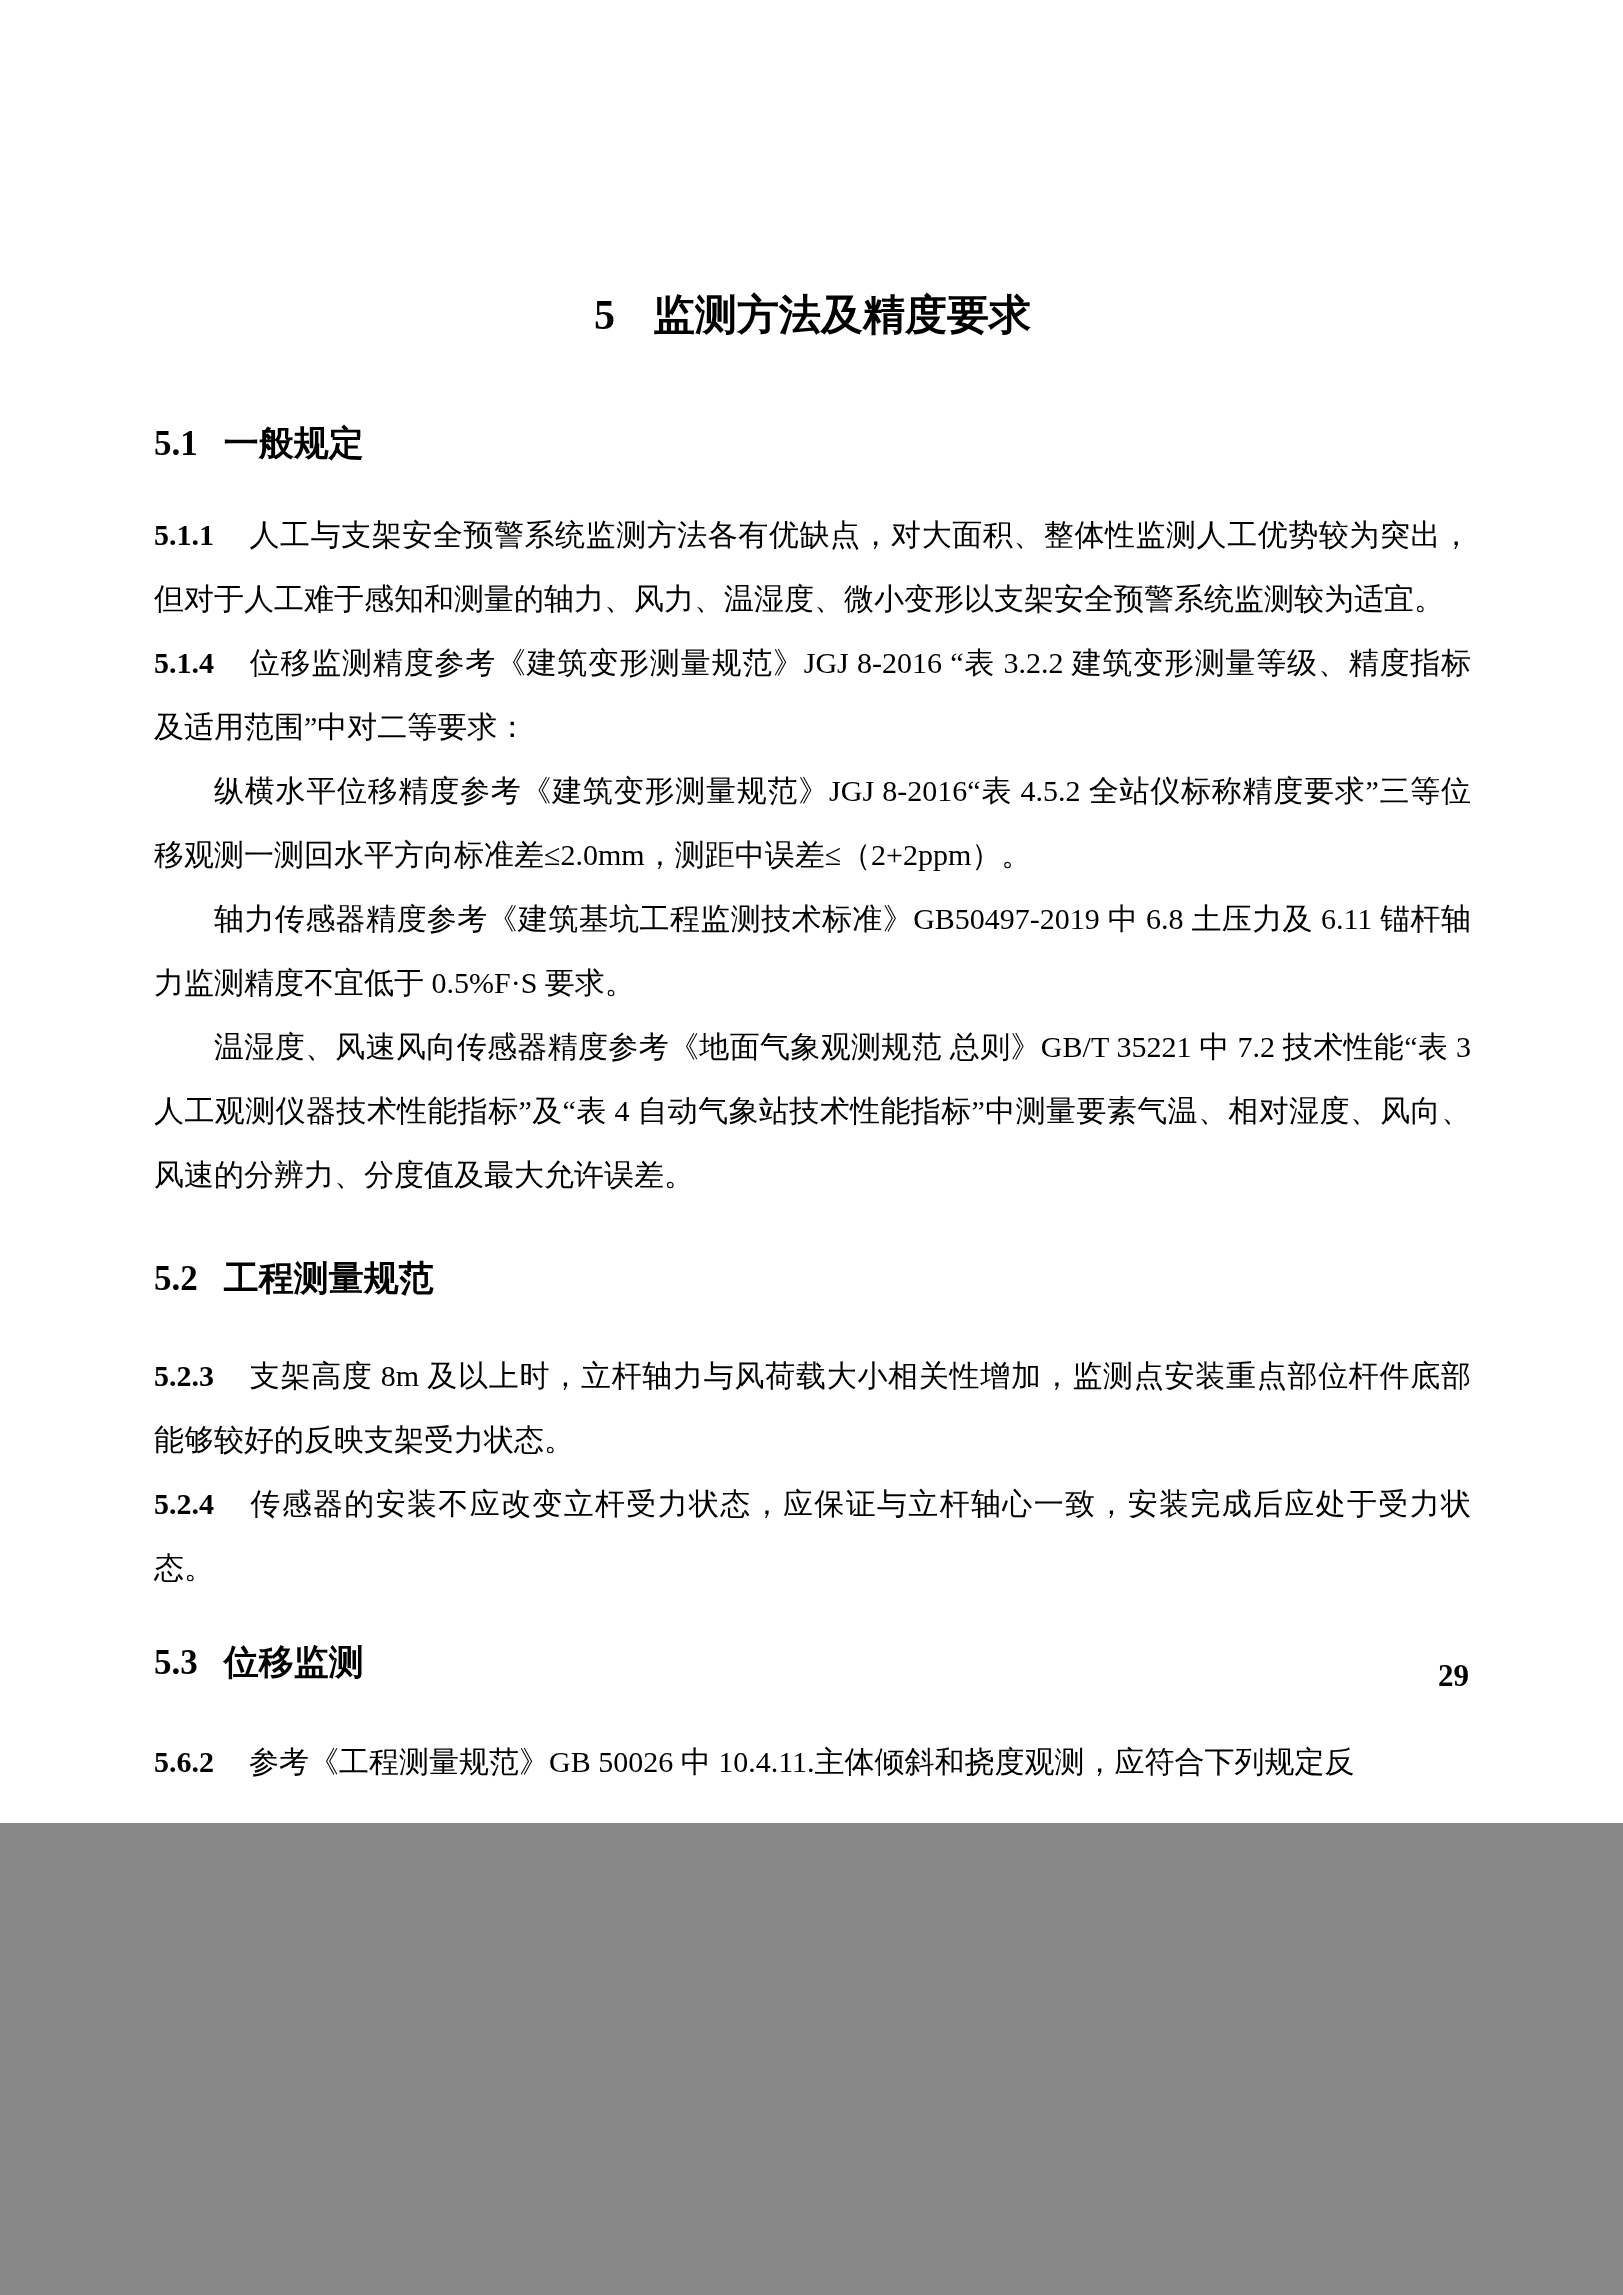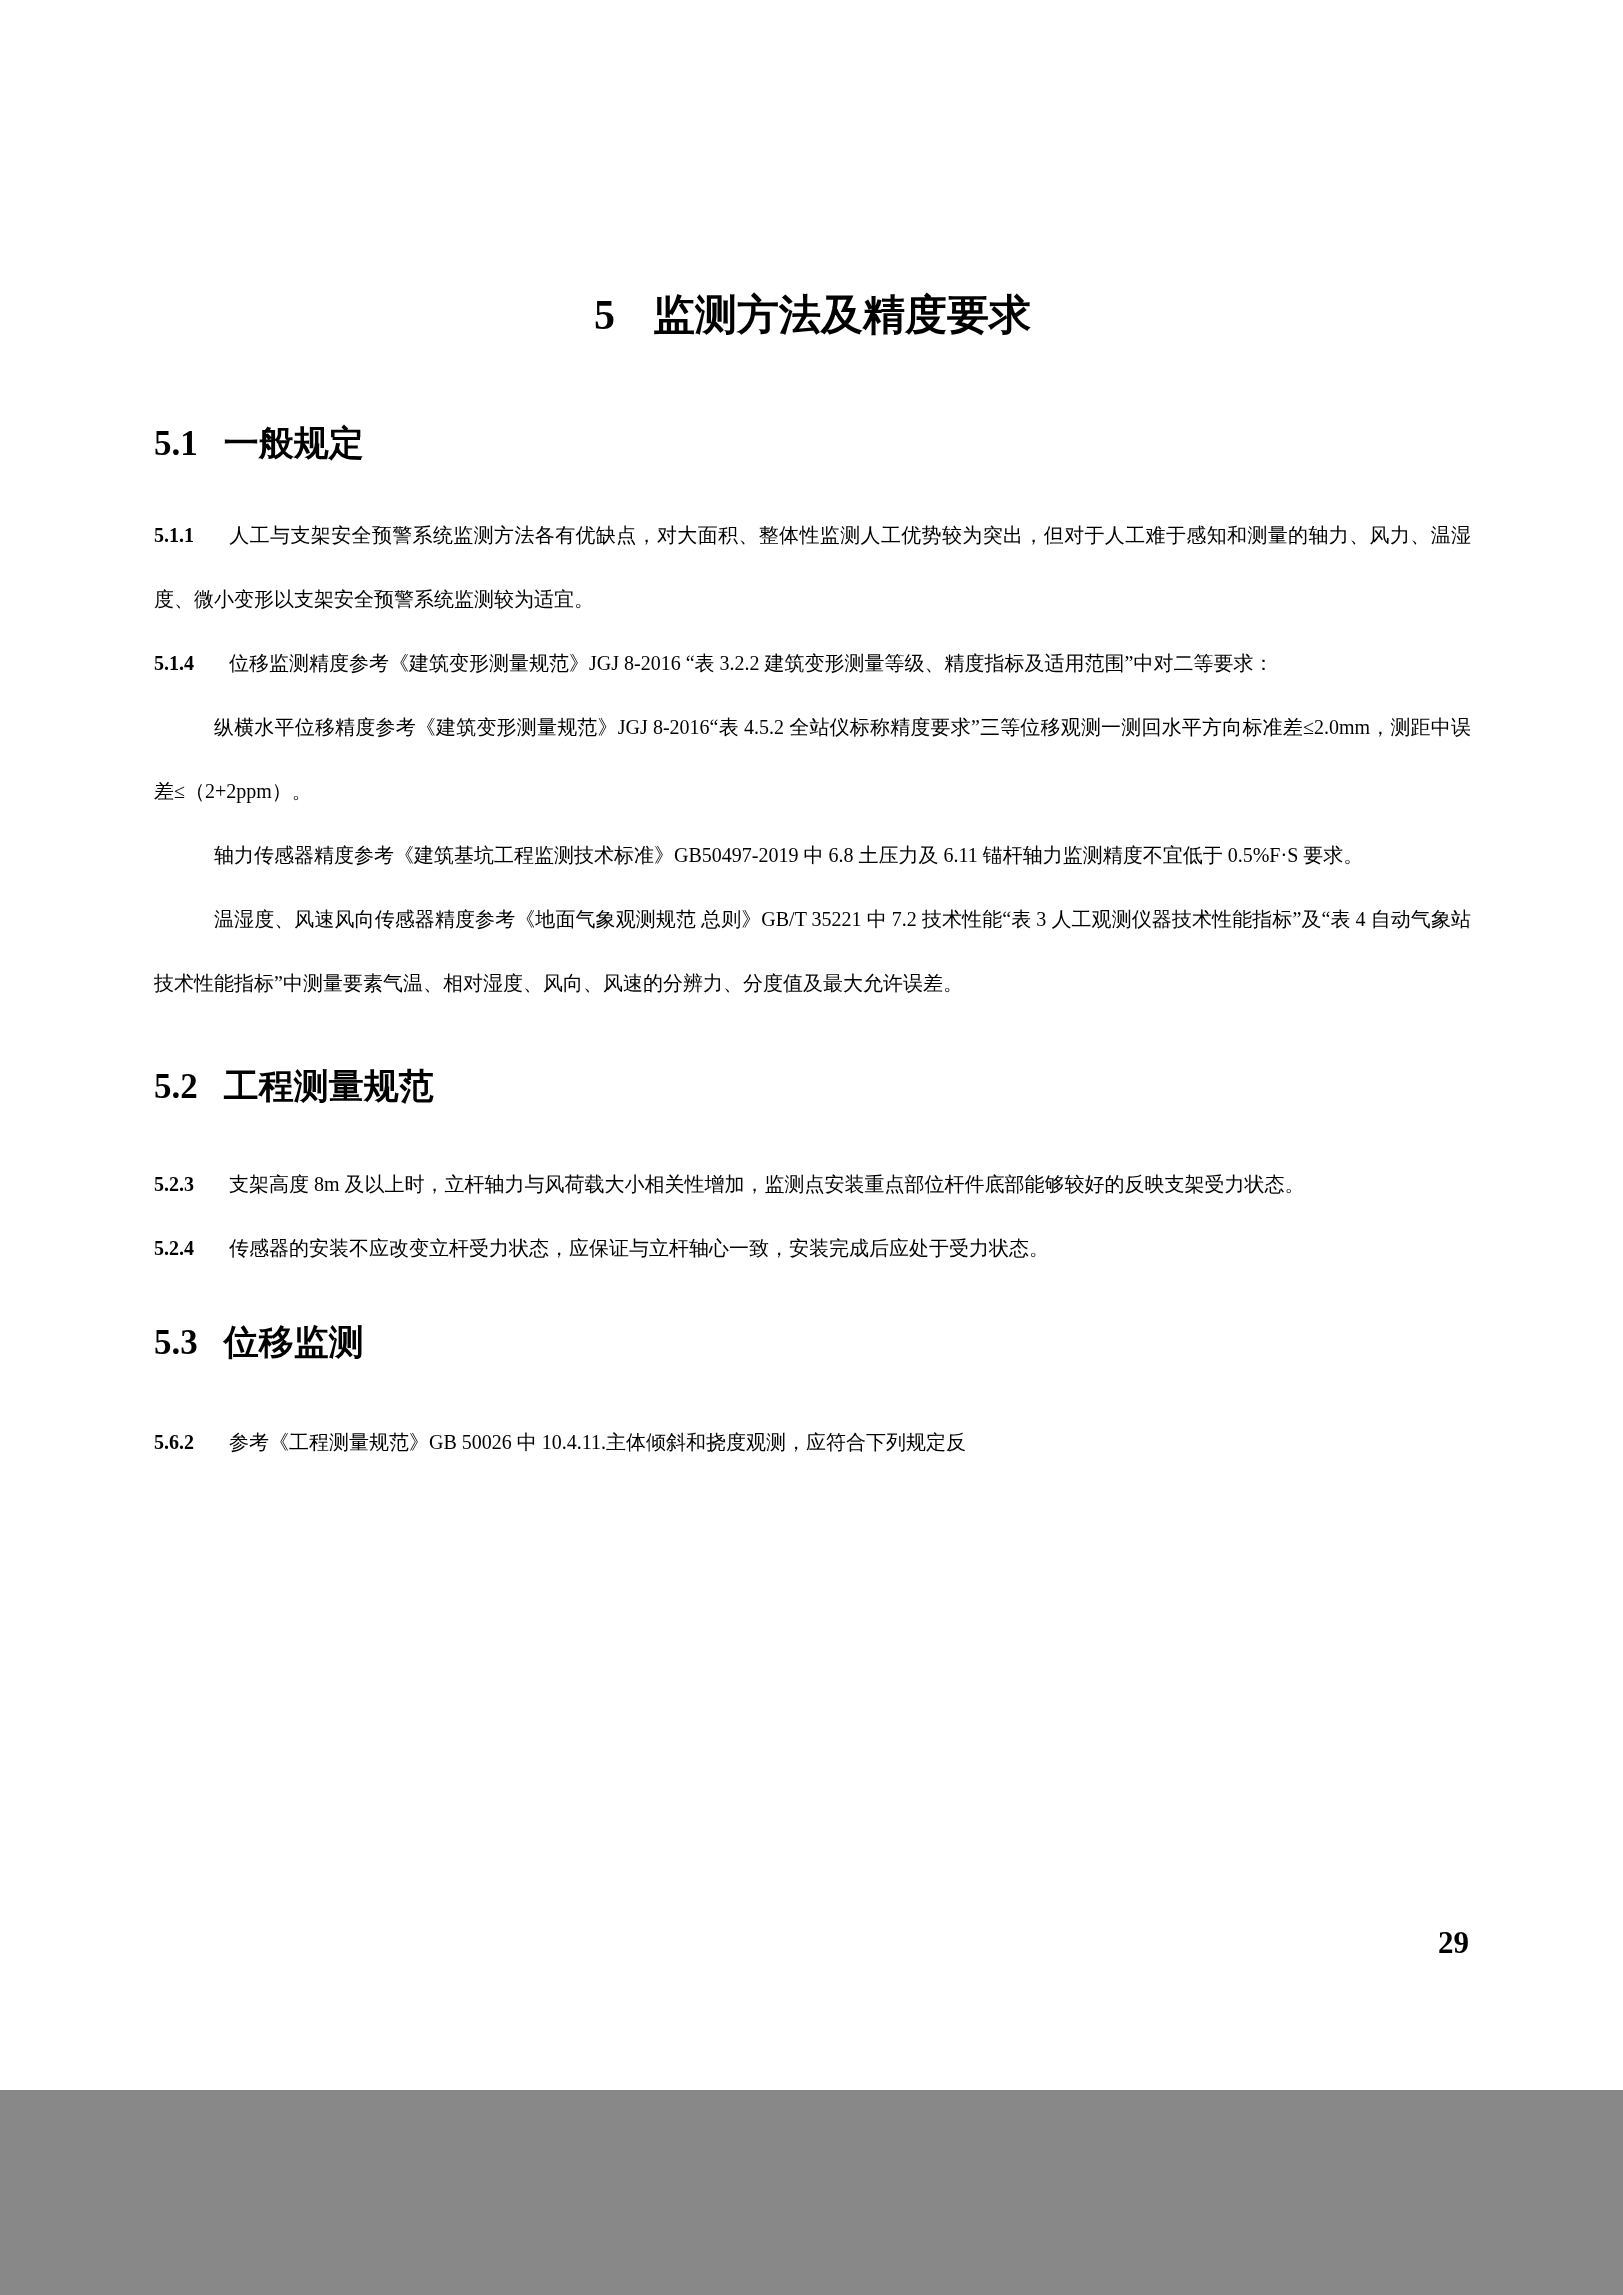--- a/index.html
+++ b/index.html
@@ -3,21 +3,21 @@
 <meta charset="utf-8">
 <style>
   html, body {
     margin: 0;
     padding: 0;
     background: #888;
   }
   .page {
     position: relative;
     width: 1624px;
-    height: 2090px;
+    height: 1823px;
     margin: 0 auto;
     background: #ffffff;
     color: #000000;
     font-family: "Liberation Serif", "DejaVu Serif", serif;
     box-sizing: border-box;
     padding: 293px 153px 0 154px;
     overflow: hidden;
   }
   h1.chapter-title {
     margin: 0;
@@ -35,21 +35,21 @@
     line-height: 1.06;
     white-space: nowrap;
   }
   #sec-51 { margin-top: 88px; margin-bottom: 41px; }
   #sec-52 { margin-top: 53px;  margin-bottom: 47px; }
   #sec-53 { margin-top: 44px;  margin-bottom: 49px; }
   .gap-lg { display: inline-block; width: 38px; }
   .gap-md { display: inline-block; width: 26px; }
   p.body {
     margin: 0;
-    font-size: 20px;
+    font-size: 30px;
     line-height: 64px;
     text-align: justify;
     text-justify: inter-character;
   }
   p.body .clause-label {
     font-weight: bold;
     margin-right: 35px;
   }
   p.indent { text-indent: 60px; }
   .page-number {

